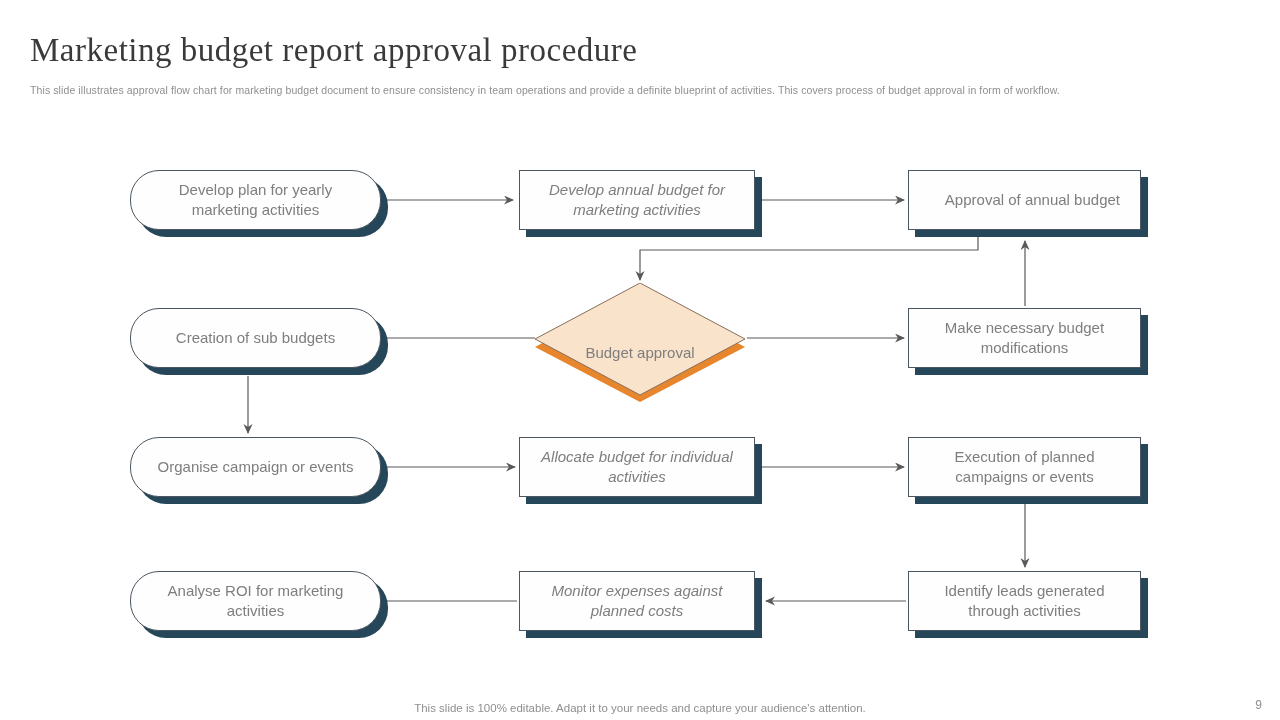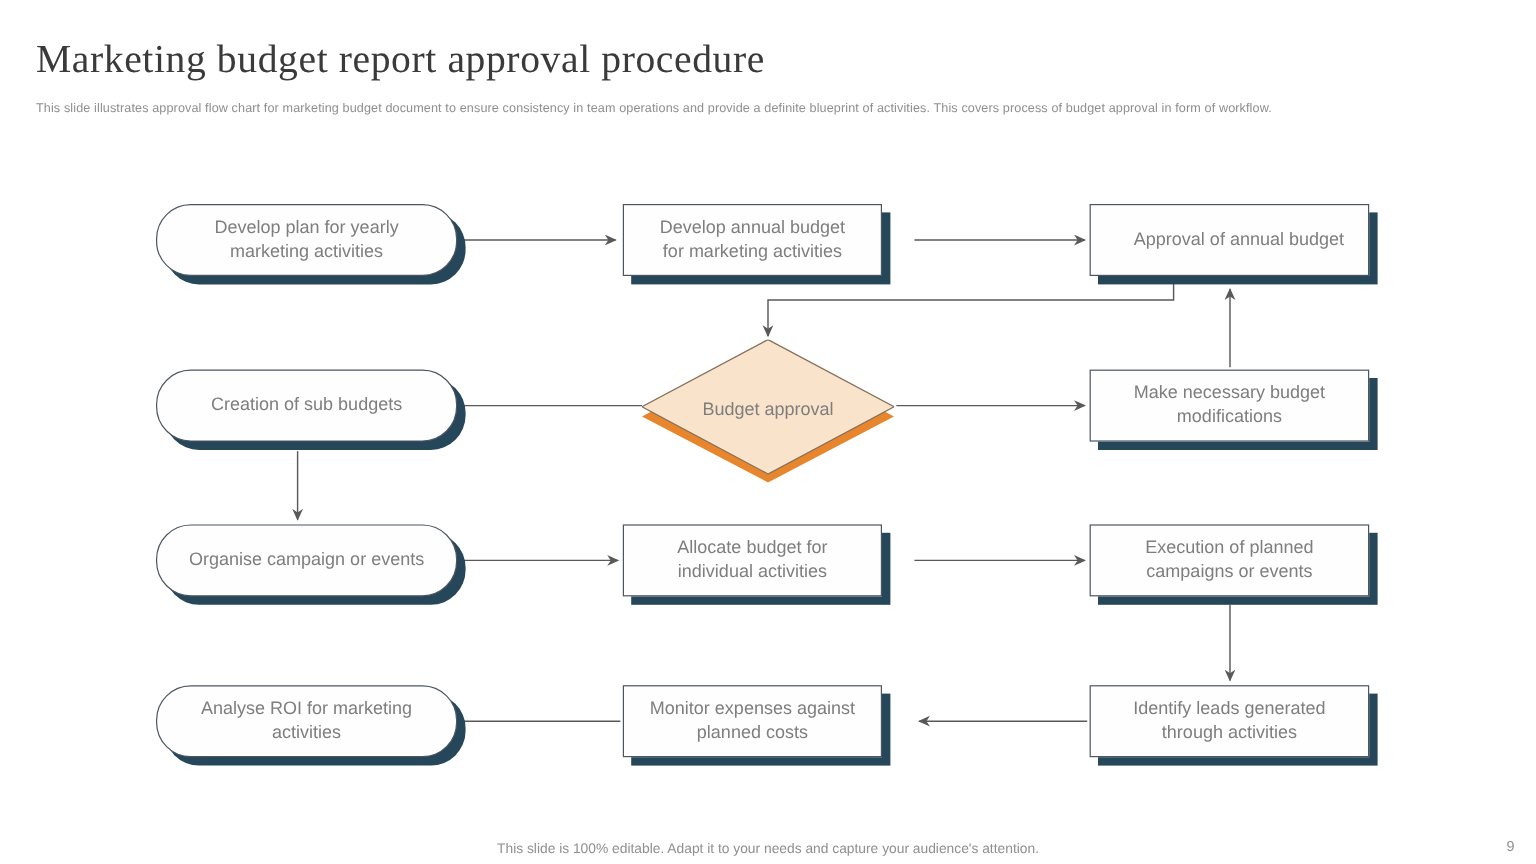--- a/index.html
+++ b/index.html
@@ -17,29 +17,29 @@
     font-size:10.5px;color:#8f8f8f;letter-spacing:0.1px;
   }
   .node{
     position:absolute;background:#fefefe;
     border:1px solid #4b5661;
     box-shadow:7px 7px 0 #26465a;
     display:flex;align-items:center;justify-content:center;text-align:center;
     color:#7e7e7e;font-size:15px;line-height:1.32;padding:2px 20px;box-sizing:border-box;
   }
   .col-left{left:130px;width:251px;border-radius:29px;}
-  .col-mid{left:519px;width:216px;}
+  .col-mid{left:519px;width:236px;font-style:italic;}
   .col-right{left:908px;width:233px;justify-content:flex-end;}
   .row-1{top:170px;height:60px;}
   .row-2{top:308px;height:60px;}
   .row-3{top:437px;height:60px;}
   .row-4{top:571px;height:60px;}
   .diamond-wrap{position:absolute;left:535px;top:283px;width:210px;height:120px;}
   .diamond-label{
-    position:absolute;left:0;top:2px;width:210px;height:112px;
+    position:absolute;left:0;top:13px;width:210px;height:112px;
     display:flex;align-items:center;justify-content:center;
     color:#7e7e7e;font-size:15px;text-align:center;
   }
   .connector-layer{position:absolute;left:0;top:0;width:1280px;height:720px;pointer-events:none;}
   .footer{
     position:absolute;left:0;bottom:6px;width:100%;text-align:center;
     font-size:11.5px;color:#8f8f8f;margin-top:16px;
   }
   .page-number{
     position:absolute;right:18px;bottom:8px;font-size:12px;color:#8f8f8f;

